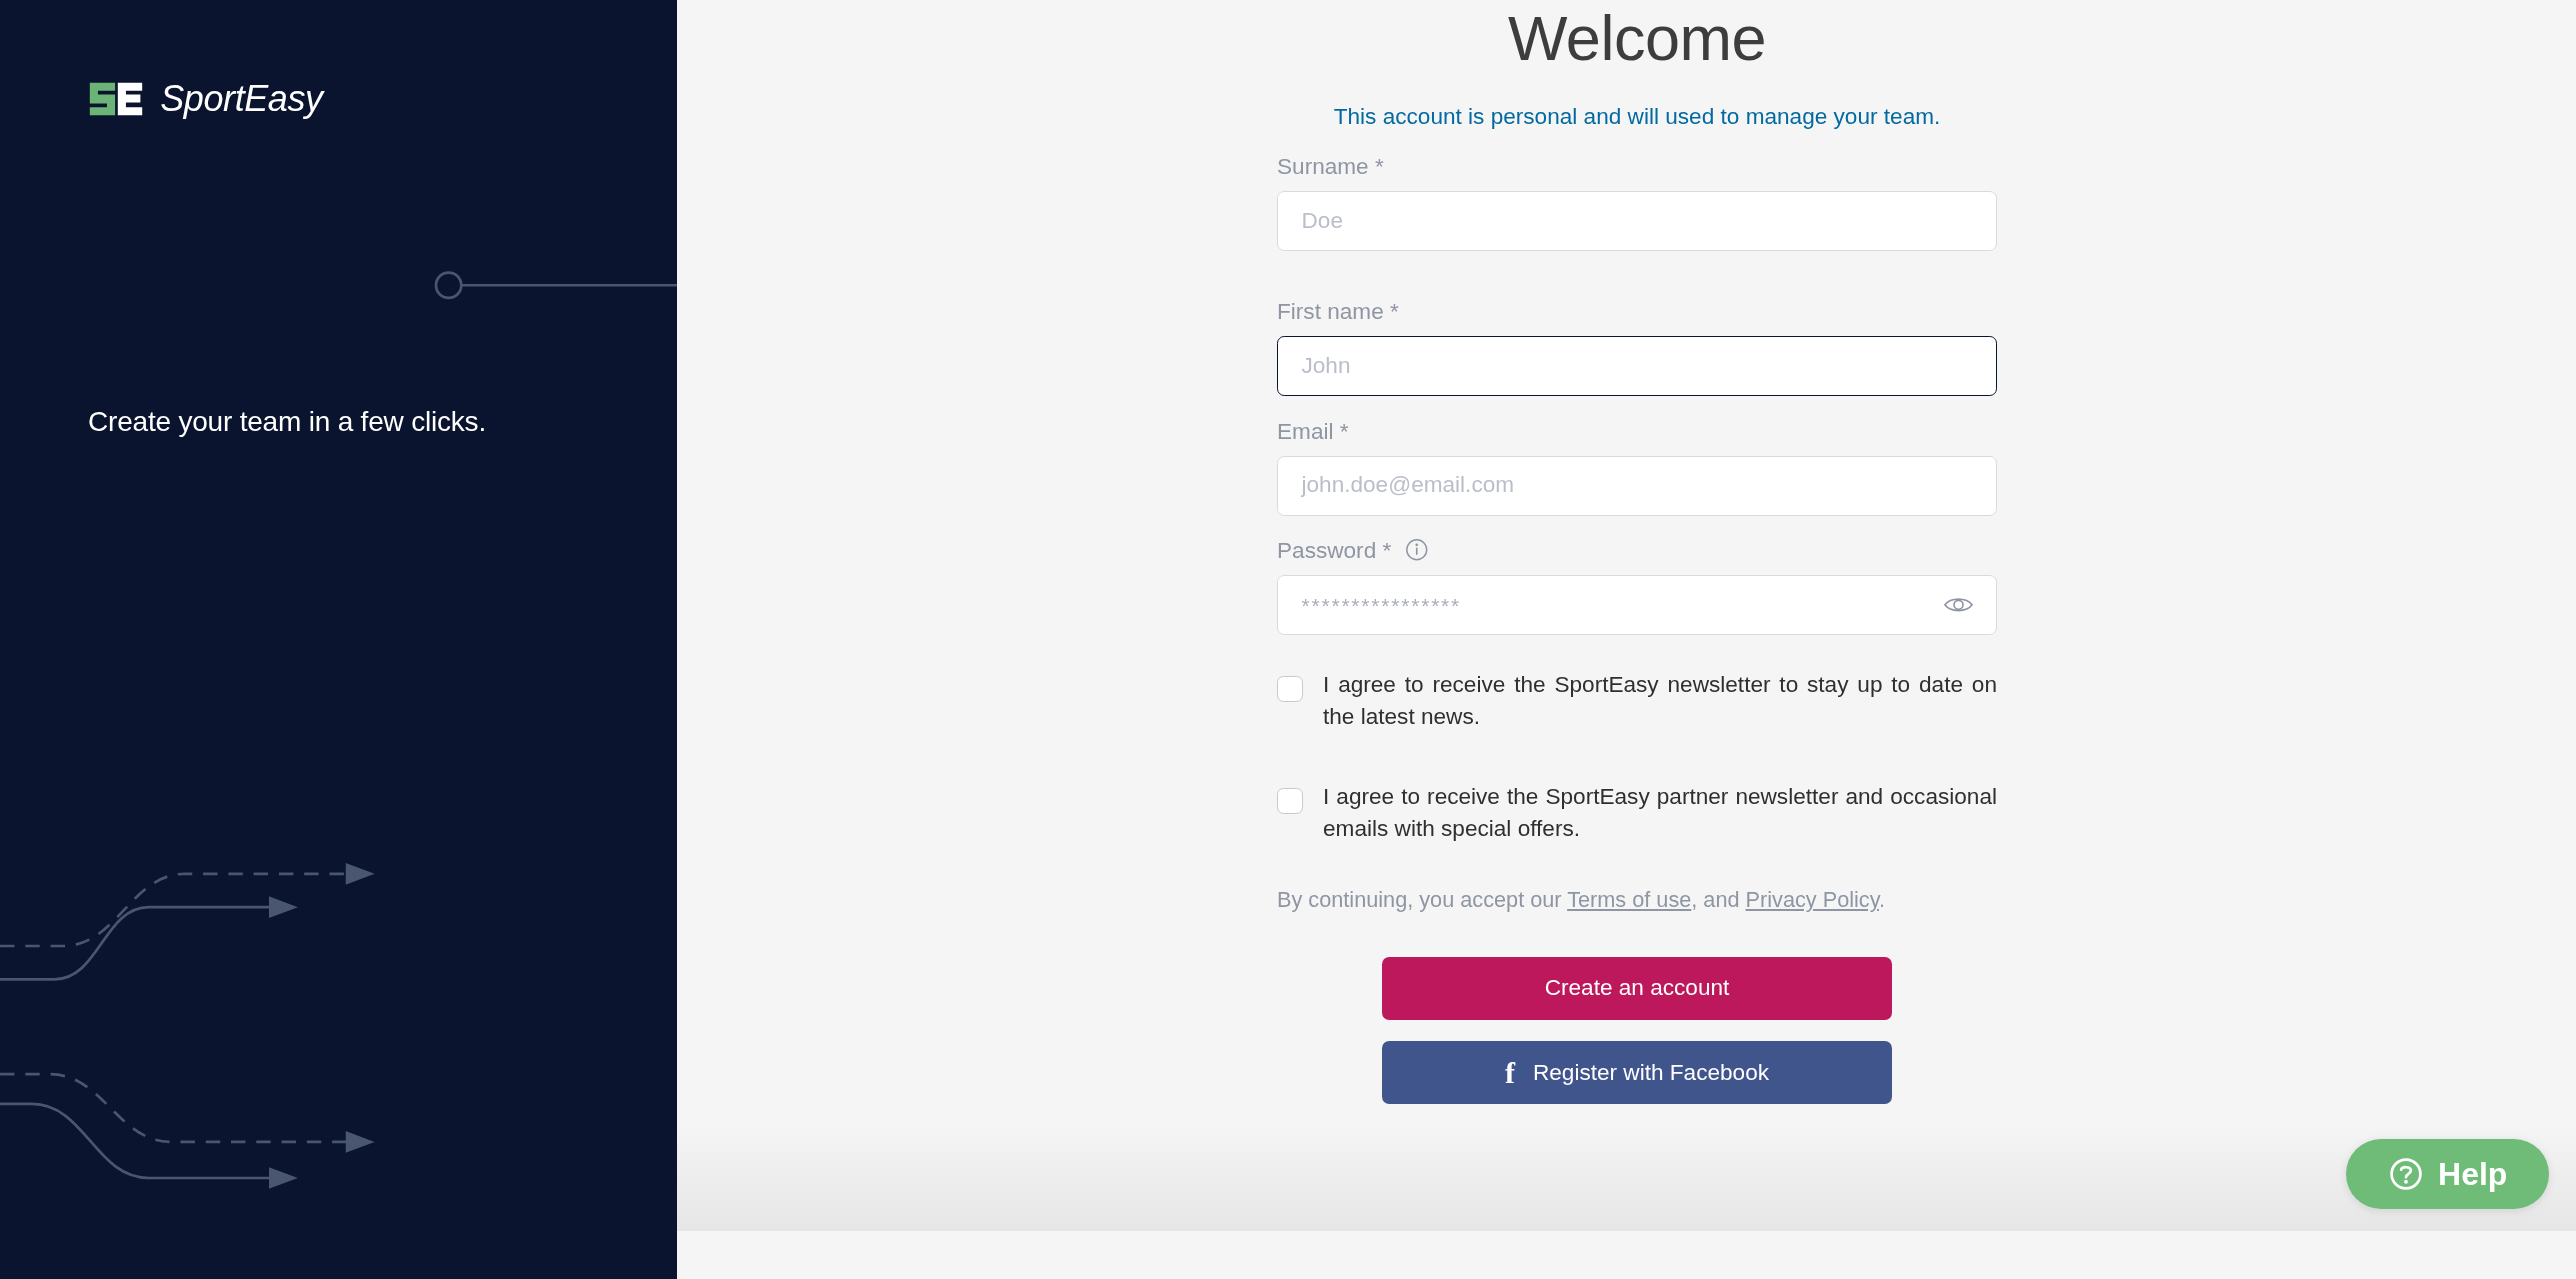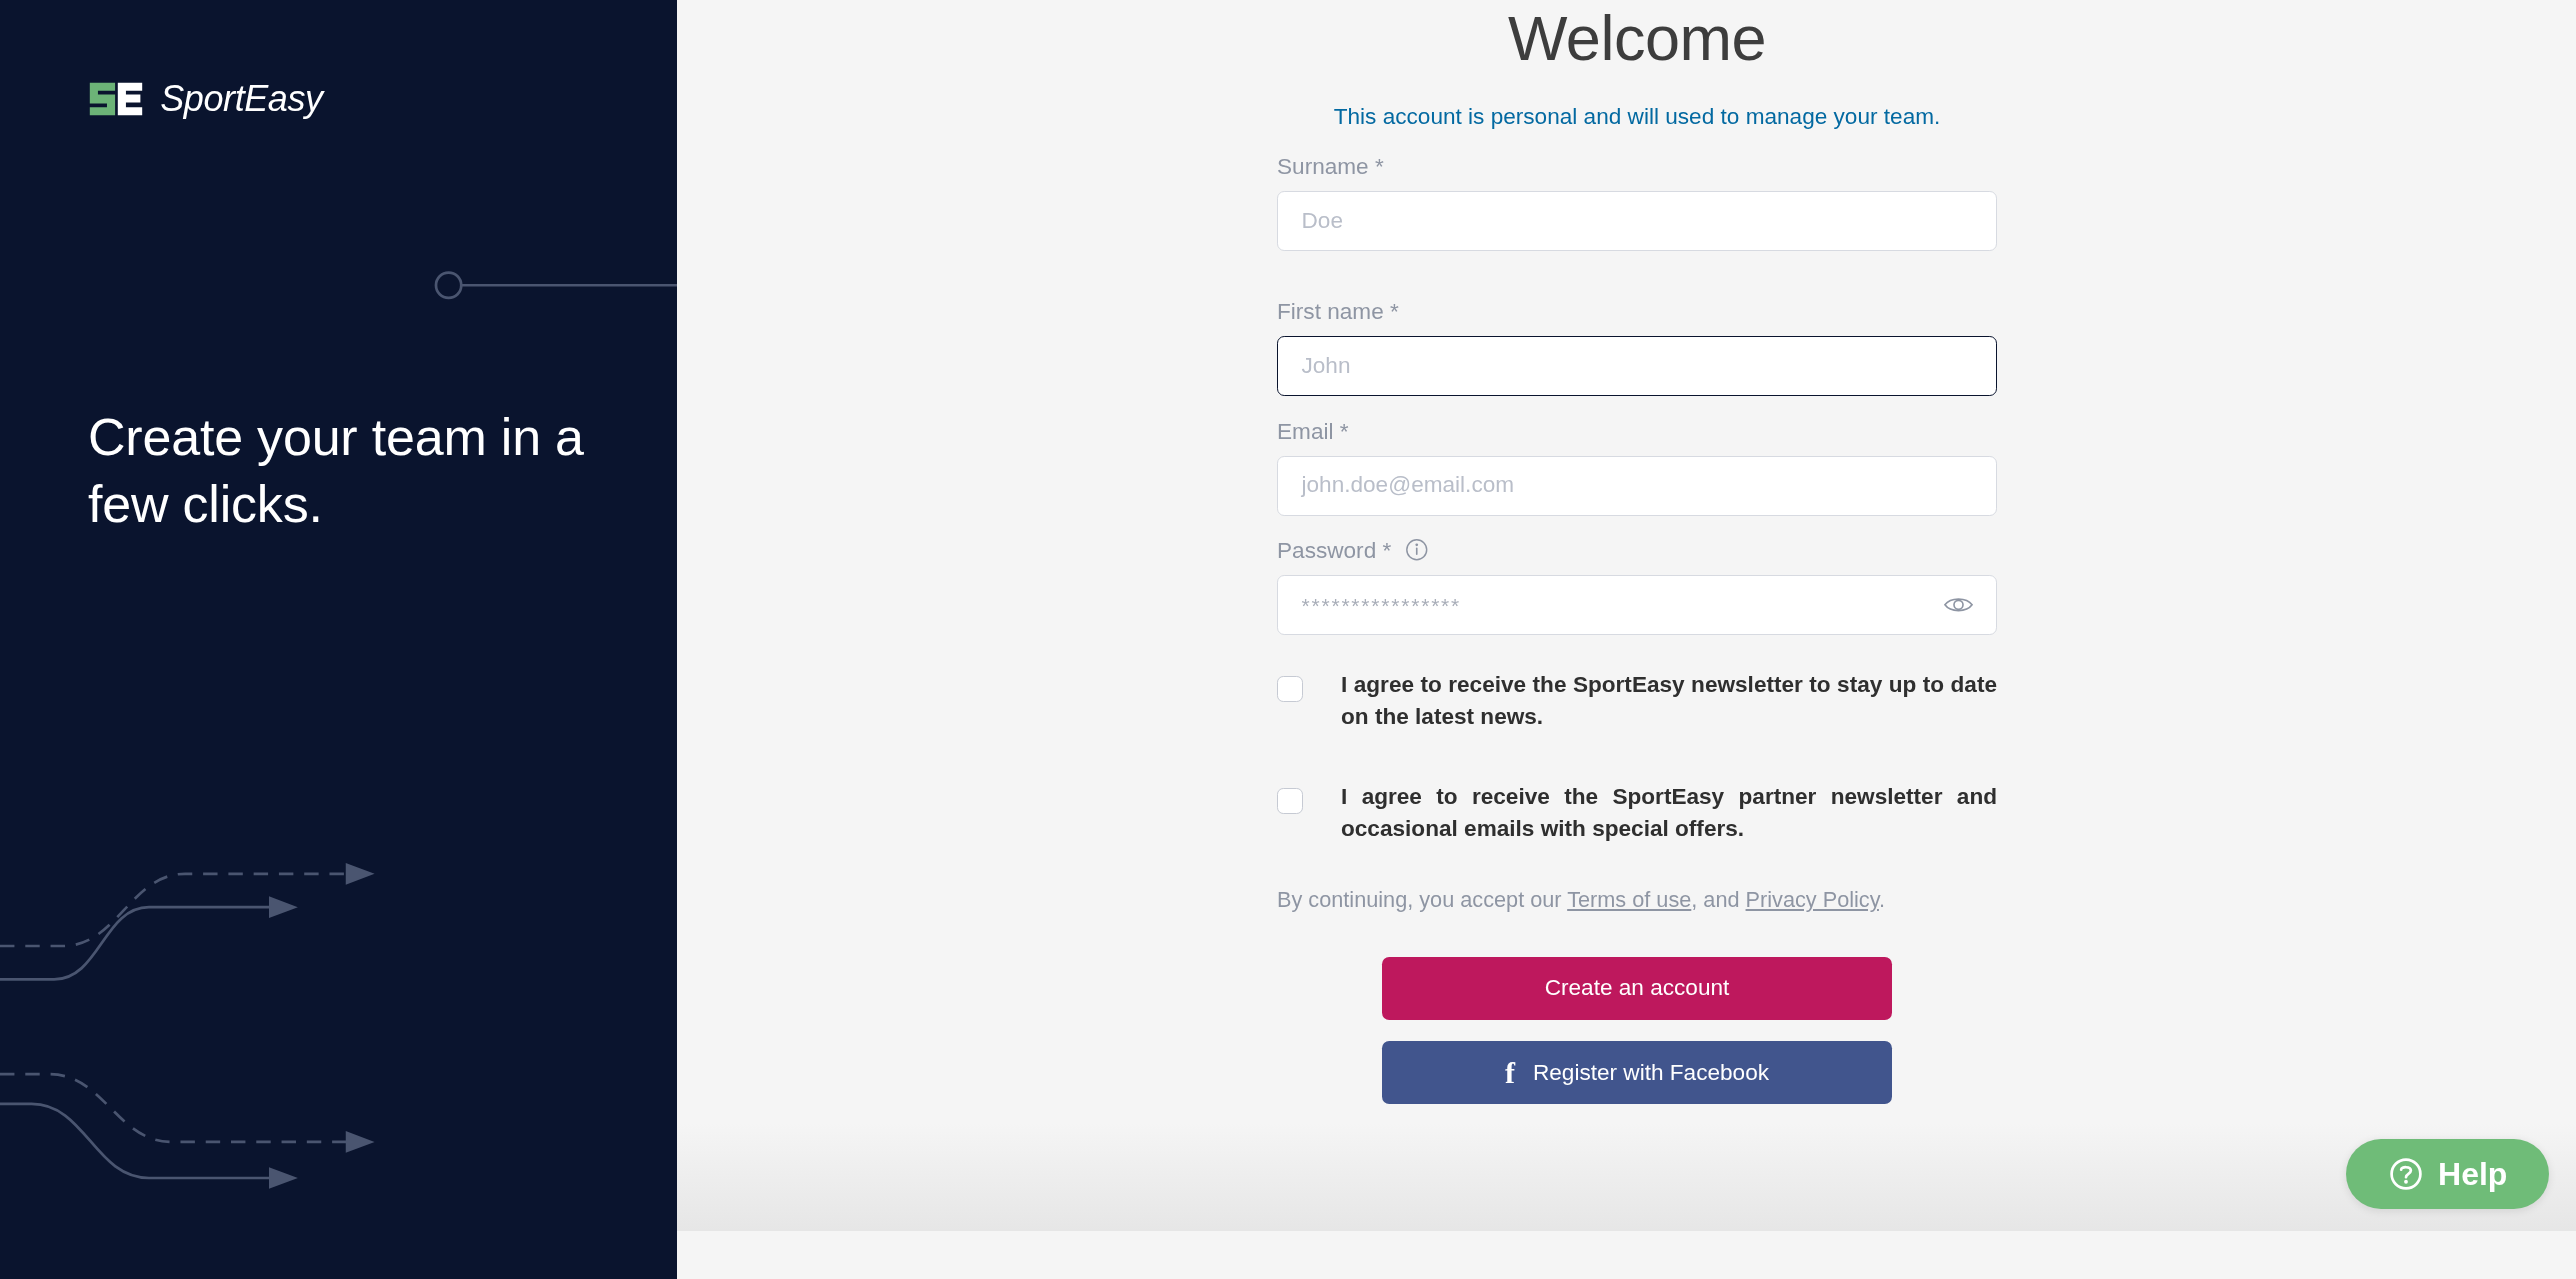--- a/index.html
+++ b/index.html
@@ -29,21 +29,21 @@
     color:#ffffff;
     font-size:36px;
     letter-spacing:-0.4px;
     white-space:nowrap;
     line-height:1;
   }
   .headline {
     position:absolute; left:88px; top:404px;
     width:514px;
     color:#ffffff;
-    font-size:52px;
+    font-size:28px;
     line-height:1.28;
     font-weight:400;
     letter-spacing:-0.2px;
   }
 
   
   .right-panel {
     position:relative;
     flex:1 1 auto;
     height:1231px;
@@ -123,22 +123,21 @@
   .info-icon {
     display:inline-block;
     vertical-align:-2.7px;
     margin-left:7.2px;
   }
 
   
   .check-row {
     display:flex;
     align-items:flex-start;
-    gap:38px;
-    font-weight:bold;
+    gap:20px;
   }
   .checkbox {
     flex:0 0 auto;
     width:26px; height:26px;
     border:1.8px solid #c6cad3;
     border-radius:6.3px;
     background:#ffffff;
     margin-top:6.3px;
     cursor:pointer;
   }

